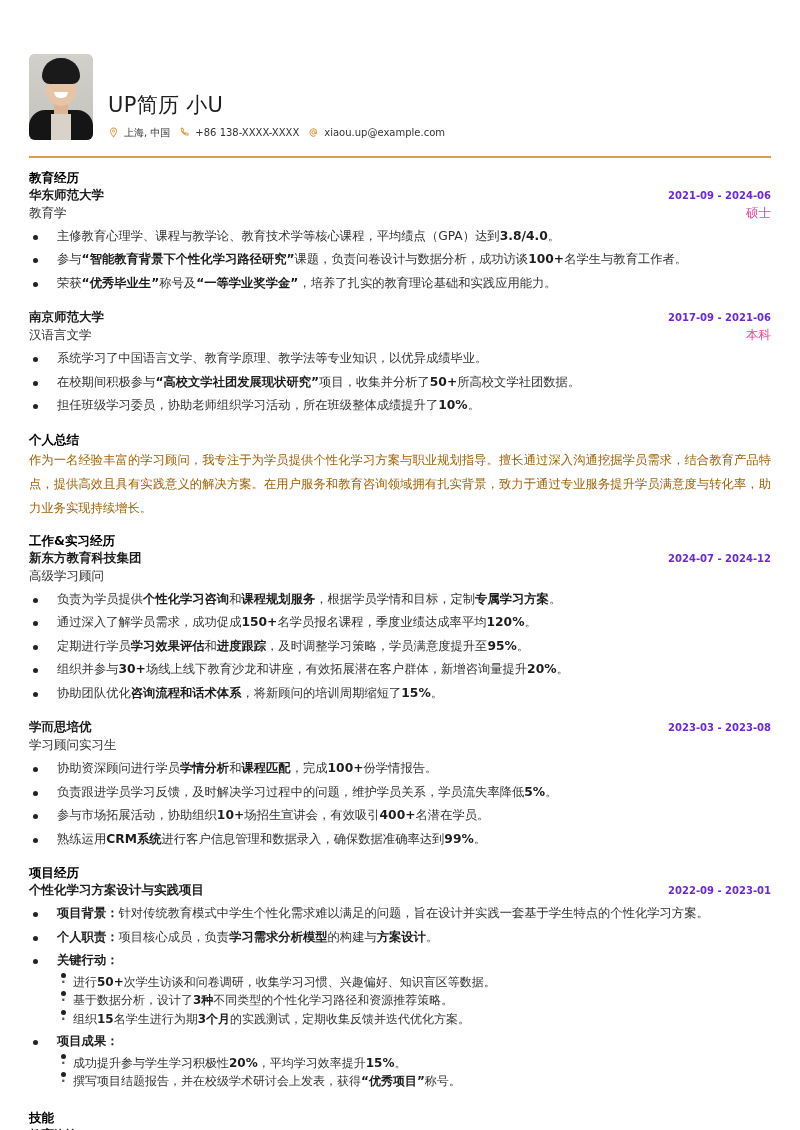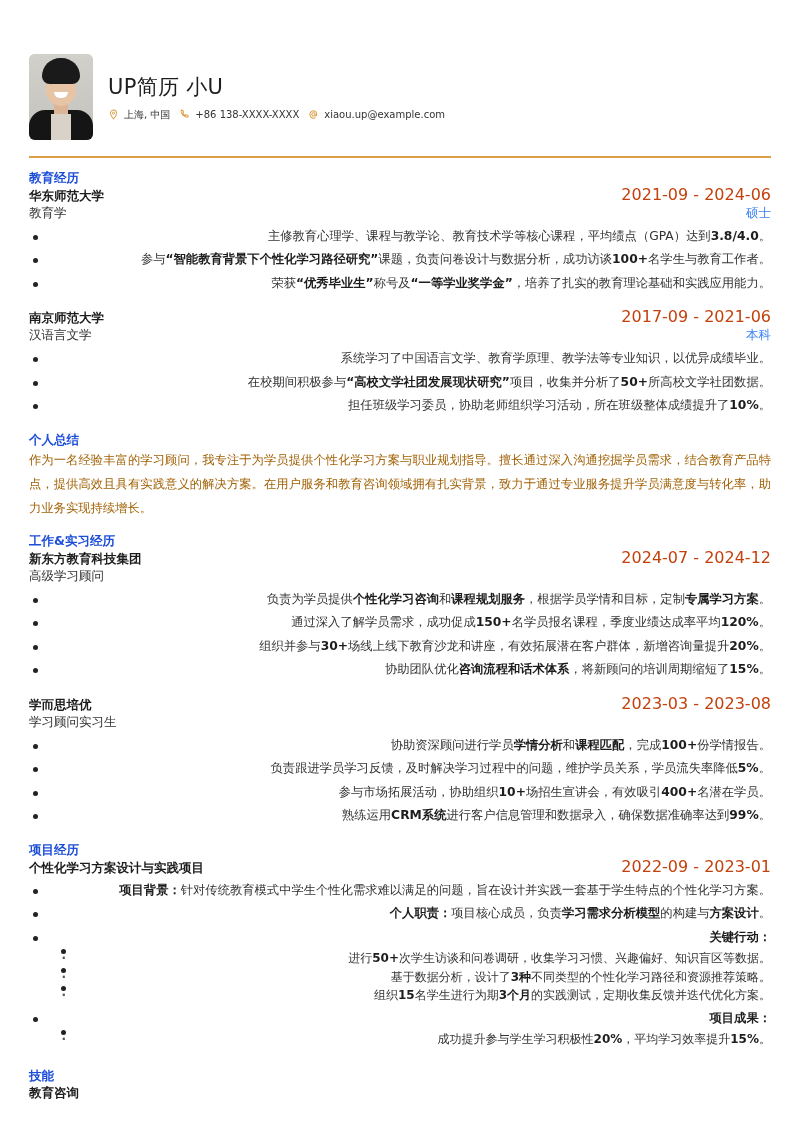--- a/index.html
+++ b/index.html
@@ -9,21 +9,21 @@
     color: #222222;
     font-size: 12.5px;
     line-height: 1.5;
     position: relative;
     height: 1130px;
     overflow: hidden;
   }
   .page { position: absolute; left: 29px; top: 54px; width: 742px; }
 
   
-  .header { display: flex; align-items: center; height: 86px; }
+  .header { display: flex; align-items: flex-end; height: 86px; }
   .avatar {
     width: 64px; height: 86px; border-radius: 6px; overflow: hidden;
     background: #c9c7c2; position: relative; flex: none;
   }
   .avatar .bg { position: absolute; inset: 0; background: linear-gradient(180deg,#d2d0cb 0%,#c4c2bd 100%); }
   .avatar .hair { position: absolute; left: 13px; top: 4px; width: 38px; height: 26px; background: #1a1a1a; border-radius: 19px 19px 8px 8px; }
   .avatar .face { position: absolute; left: 17px; top: 14px; width: 30px; height: 38px; background: #e8c4a6; border-radius: 14px 14px 15px 15px; }
   .avatar .smile { position: absolute; left: 25px; top: 38px; width: 14px; height: 6px; background: #fff; border-radius: 0 0 7px 7px; }
   .avatar .neck { position: absolute; left: 25px; top: 50px; width: 14px; height: 10px; background: #dcb596; }
   .avatar .body { position: absolute; left: 0; top: 56px; width: 64px; height: 30px; background: #151515; border-radius: 16px 16px 0 0; }
@@ -31,35 +31,35 @@
 
   .head-info { margin-left: 15px; }
   .name { font-size: 21px; font-weight: 500; color: #1d1d1d; line-height: 28px; letter-spacing: 0.3px; }
   .contacts { display: flex; align-items: center; margin-top: 6px; font-size: 10px; color: #333; }
   .contact { display: flex; align-items: center; margin-right: 9px; }
   .contact svg { width: 11px; height: 11px; margin-right: 5px; flex: none; }
 
   .divider { height: 1.5px; background: #dba047; margin-top: 16px; }
 
   
-  .section-title { color: #1d4ed8; font-weight: bold; font-size: 12.5px; line-height: 17px; }
+  .section-title { color: #000000; font-weight: bold; font-size: 12.5px; line-height: 17px; }
   .sec { margin-top: 12px; }
   .sec-first { margin-top: 11px; }
 
   .entry-row { display: flex; justify-content: space-between; align-items: baseline; line-height: 17px; }
   .entry-name { font-weight: bold; color: #1d1d1d; }
-  .entry-date { font-weight: normal; color: #c2410c; font-size: 16px; }
+  .entry-date { font-weight: bold; color: #6d28d9; font-size: 10px; }
   .entry-sub { color: #333; line-height: 18px; }
-  .entry-deg { color: #3b82f6; }
+  .entry-deg { color: #ec4899; }
 
   .entry { margin-top: 0; }
   .entry + .entry { margin-top: 14px; }
 
   ul.bullets { list-style: none; margin-top: 3px; }
-  ul.bullets li { position: relative; padding-left: 28px; line-height: 23.5px; color: #333; font-size: 12.3px; text-align: right; }
+  ul.bullets li { position: relative; padding-left: 28px; line-height: 23.5px; color: #333; font-size: 12.3px; }
   ul.bullets li::before {
     content: ""; position: absolute; left: 4px; top: 10px; width: 5px; height: 5px;
     border-radius: 50%; background: #222;
   }
   b { font-weight: bold; color: #1d1d1d; }
 
   .summary { color: #a16207; line-height: 24px; font-size: 12.3px; text-align: justify; }
 
   ul.sub { list-style: none; margin-top: 0; }
   ul.sub li { position: relative; padding-left: 16px; line-height: 18.5px; font-size: 12px; color: #333; }
@@ -159,20 +159,21 @@
       <div class="entry-row">
         <span class="entry-name">新东方教育科技集团</span>
         <span class="entry-date">2024-07 - 2024-12</span>
       </div>
       <div class="entry-row">
         <span class="entry-sub">高级学习顾问</span>
       </div>
       <ul class="bullets">
         <li><span>负责为学员提供</span><b>个性化学习咨询</b><span>和</span><b>课程规划服务</b><span>，根据学员学情和目标，定制</span><b>专属学习方案</b><span>。</span></li>
         <li><span>通过深入了解学员需求，成功促成</span><b>150+</b><span>名学员报名课程，季度业绩达成率平均</span><b>120%</b><span>。</span></li>
+        <li><span>定期进行学员</span><b>学习效果评估</b><span>和</span><b>进度跟踪</b><span>，及时调整学习策略，学员满意度提升至</span><b>95%</b><span>。</span></li>
         <li><span>组织并参与</span><b>30+</b><span>场线上线下教育沙龙和讲座，有效拓展潜在客户群体，新增咨询量提升</span><b>20%</b><span>。</span></li>
         <li><span>协助团队优化</span><b>咨询流程和话术体系</b><span>，将新顾问的培训周期缩短了</span><b>15%</b><span>。</span></li>
       </ul>
     </div>
 
     <div class="entry" style="margin-top:13px;">
       <div class="entry-row">
         <span class="entry-name">学而思培优</span>
         <span class="entry-date">2023-03 - 2023-08</span>
       </div>
@@ -203,20 +204,21 @@
           <ul class="sub">
             <li><span>进行</span><b>50+</b><span>次学生访谈和问卷调研，收集学习习惯、兴趣偏好、知识盲区等数据。</span></li>
             <li><span>基于数据分析，设计了</span><b>3种</b><span>不同类型的个性化学习路径和资源推荐策略。</span></li>
             <li><span>组织</span><b>15</b><span>名学生进行为期</span><b>3个月</b><span>的实践测试，定期收集反馈并迭代优化方案。</span></li>
           </ul>
         </li>
         <li class="has-sub">
           <b>项目成果：</b>
           <ul class="sub">
             <li><span>成功提升参与学生学习积极性</span><b>20%</b><span>，平均学习效率提升</span><b>15%</b><span>。</span></li>
+            <li><span>撰写项目结题报告，并在校级学术研讨会上发表，获得</span><b>“优秀项目”</b><span>称号。</span></li>
           </ul>
         </li>
       </ul>
     </div>
   </div>
 
   <div class="sec" style="margin-top:18px;">
     <div class="section-title">技能</div>
     <div class="entry-name" style="line-height:17px;">教育咨询</div>
   </div>

